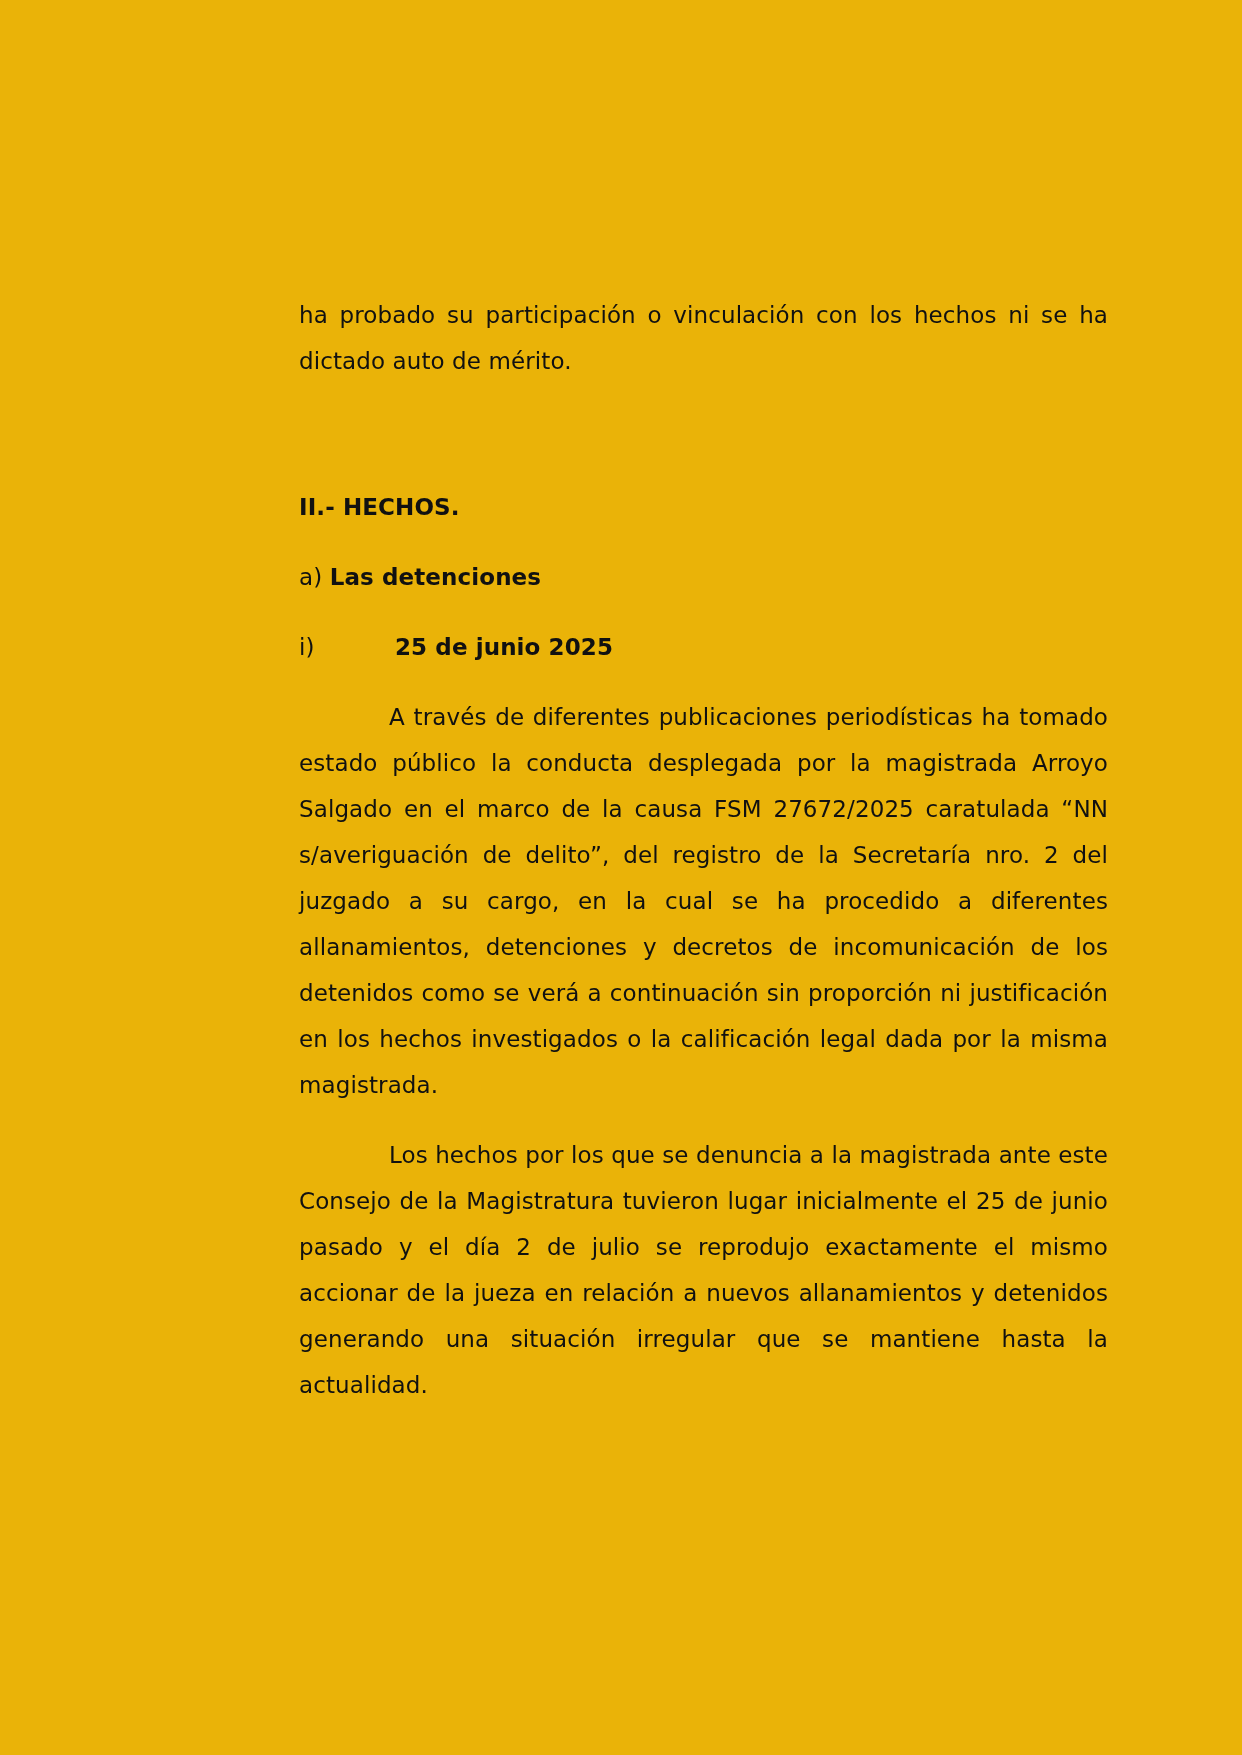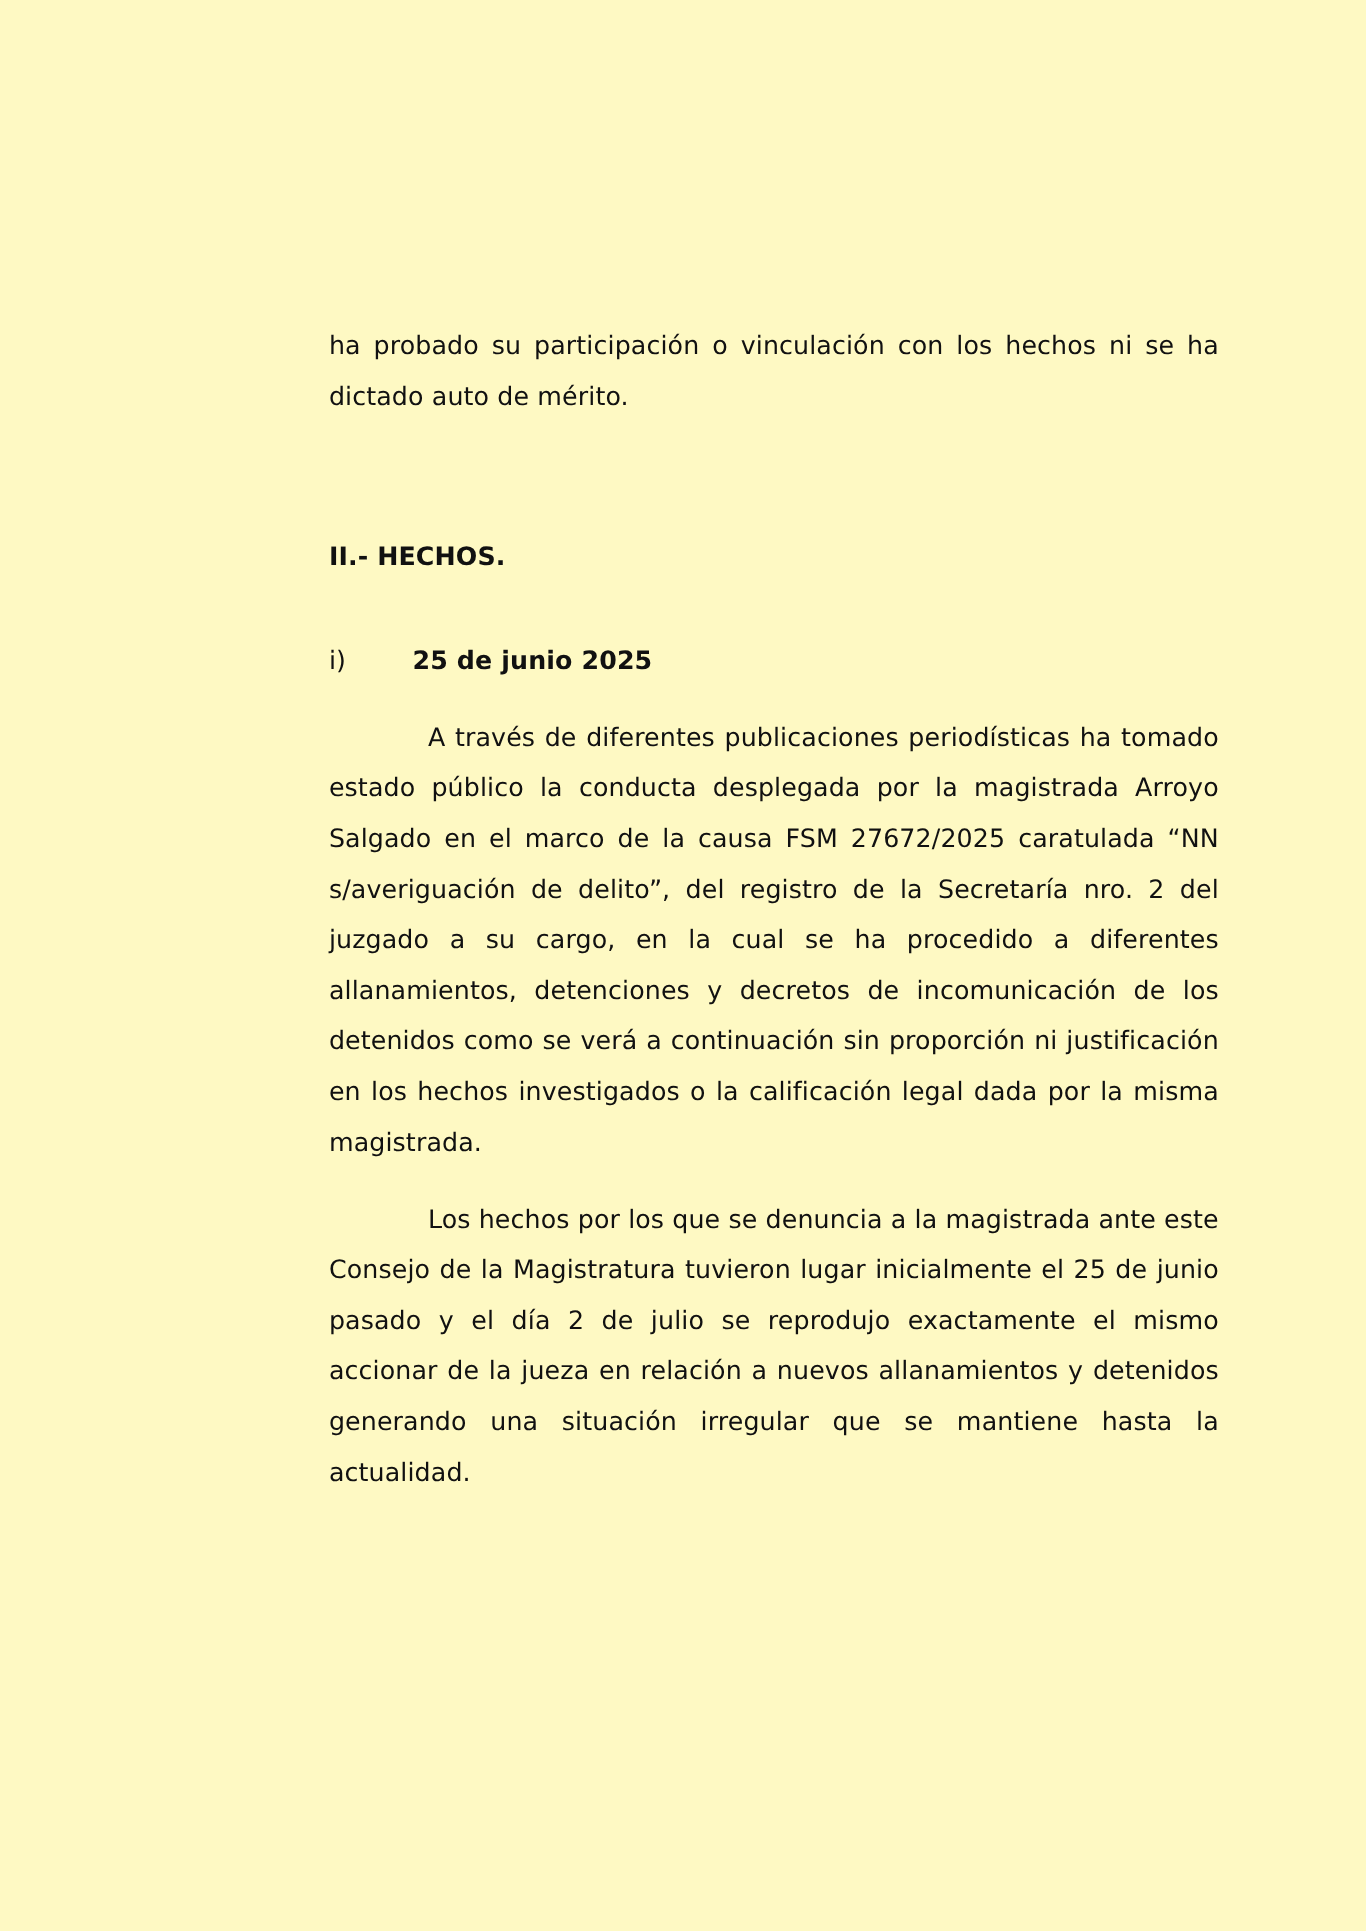--- a/index.html
+++ b/index.html
@@ -1,49 +1,53 @@
 <!DOCTYPE html>
 <html><head>
   <meta charset="utf-8">
   <style>
     html, body { margin: 0; padding: 0; background: #ffffff; }
     body {
       width: 1242px; height: 1755px; position: relative; overflow: hidden;
       font-family: "DejaVu Sans", sans-serif; color: #111111;
     }
-    .page { position: absolute; left: 0; top: 0; width: 1242px; height: 1755px; background: #fef9c3; }
+    .page { position: absolute; left: 0; top: 0; width: 1242px; height: 1755px; background: #eab308; }
     .text-col {
       position: absolute; left: 299px; width: 809px; top: 292px;
       font-size: 23px; line-height: 46px; letter-spacing: 0.1px;
     }
     p { margin: 0; text-align: justify; }
     .indent { text-indent: 90px; }
     .gap-lg { height: 100px; }
     .heading { font-weight: bold; margin: 0; line-height: 46px; }
     .sub-heading { margin: 0; line-height: 46px; }
     .sub-heading b { font-weight: bold; }
     .roman-row { display: flex; margin: 0; line-height: 46px; }
     .roman-label { width: 76px; }
-    .roman-text { font-weight: bold; }
+    .roman-text { font-weight: bold; margin-left: 20px; }
     .spacer-24 { height: 24px; }
   </style>
 </head>
 <body>
 
 <div class="page">
   <div class="text-col">
 
     <p>ha probado su participación o vinculación con los hechos ni se ha dictado auto de mérito.</p>
 
     <div class="gap-lg"></div>
 
     <p class="heading">II.- HECHOS.</p>
 
     <div class="spacer-24"></div>
 
+    <p class="sub-heading">
+      <span>a)</span>
+      <b>Las detenciones</b>
+    </p>
 
     <div class="spacer-24"></div>
 
     <div class="roman-row">
       <span class="roman-label">i)</span>
       <span class="roman-text">25 de junio 2025</span>
     </div>
 
     <div class="spacer-24"></div>
 

